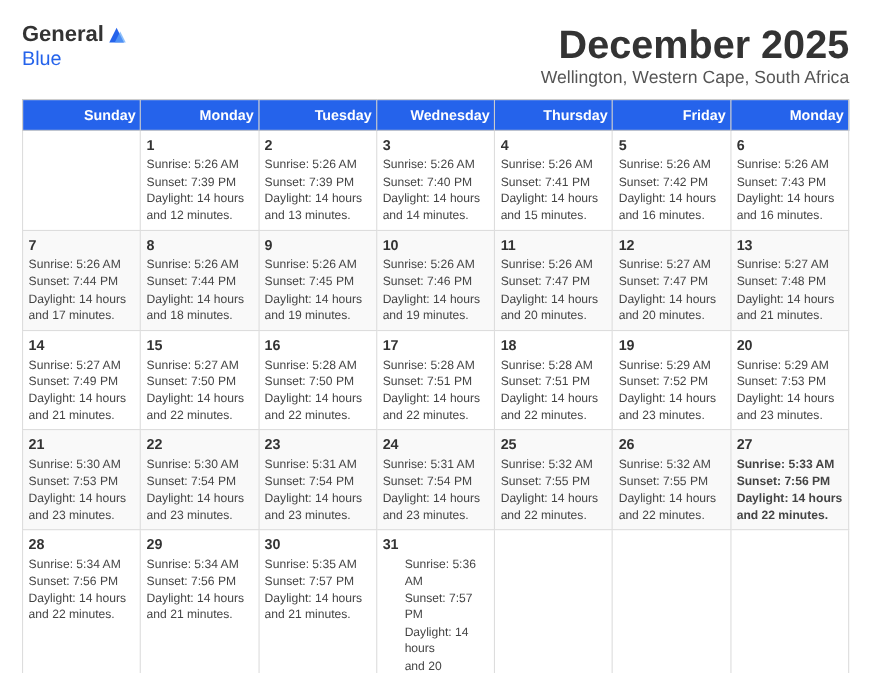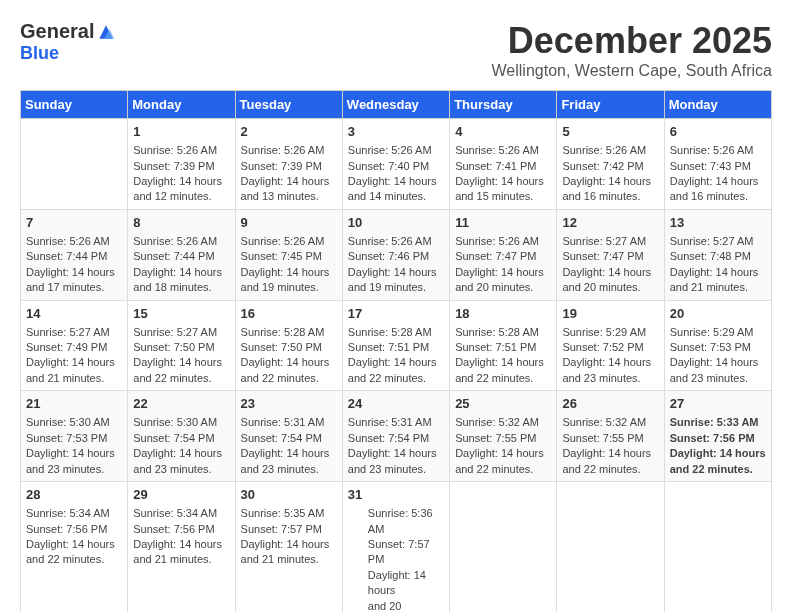--- a/index.html
+++ b/index.html
@@ -25,21 +25,21 @@
       display: flex;
       align-items: center;
     }
     .logo-general {
       font-size: 20px;
       font-weight: bold;
       color: #333;
     }
     .logo-blue {
       font-size: 18px;
-      font-weight: bold;
+      font-weight: normal;
       color: #2563eb;
     }
     .logo-icon {
       width: 20px;
       height: 20px;
       margin-left: 2px;
     }
     .title-block {
       text-align: right;
     }
@@ -55,21 +55,21 @@
     }
     table {
       width: 100%;
       border-collapse: collapse;
       font-size: 11px;
     }
     thead tr th {
       background-color: #2563eb;
       color: #fff;
       padding: 6px 4px;
-      text-align: left;
+      text-align: right;
       font-size: 13px;
       font-weight: bold;
       border: 1px solid #ccc;
     }
     tbody tr td {
       vertical-align: top;
       padding: 4px 5px;
       border: 1px solid #ddd;
       height: 80px;
       width: 107px;

